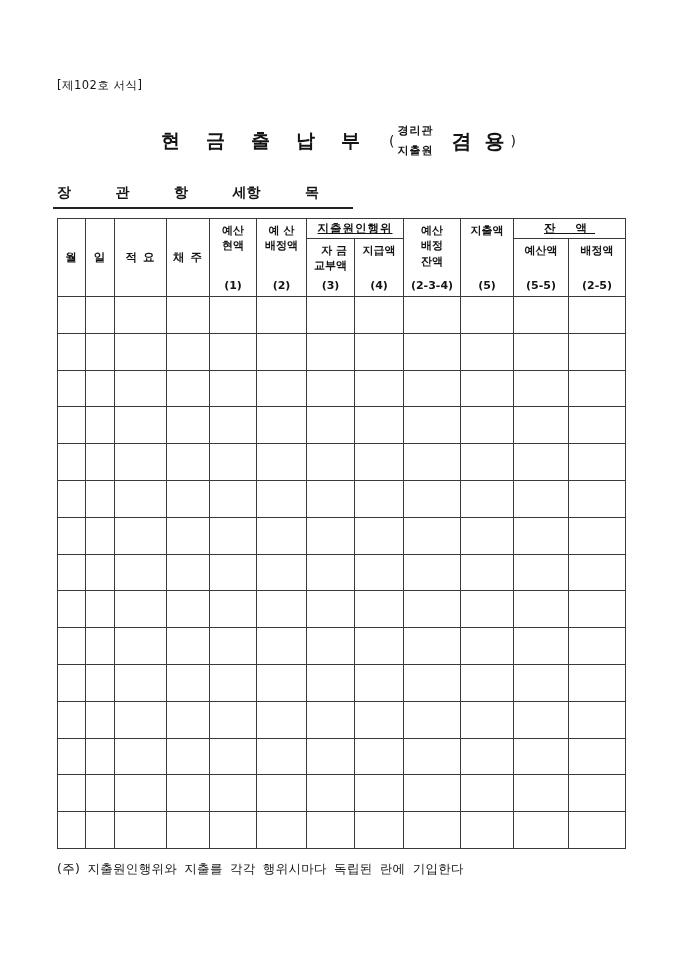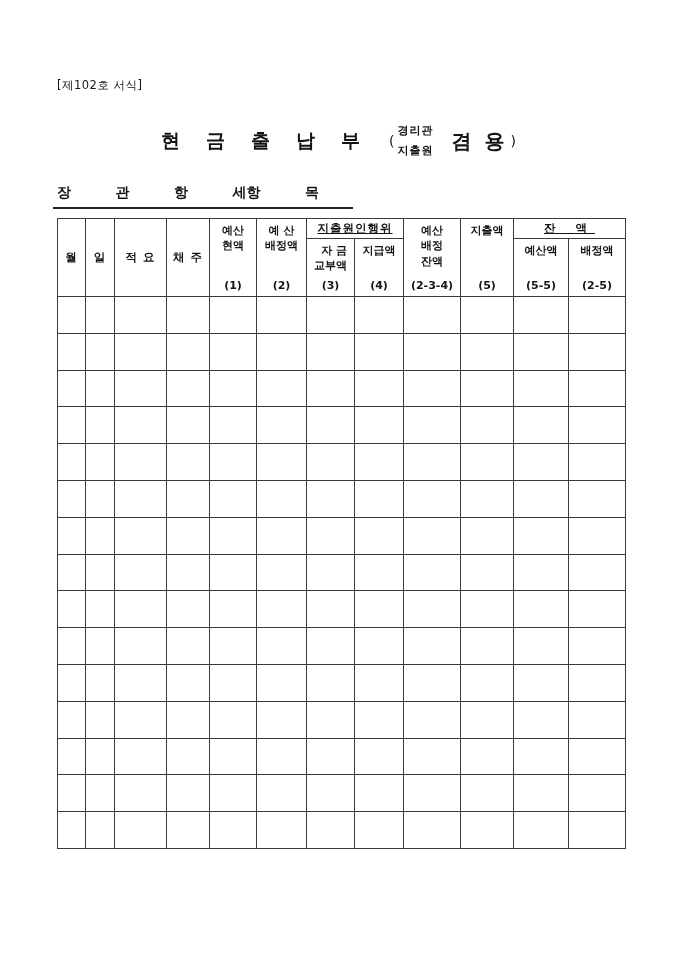--- a/index.html
+++ b/index.html
@@ -364,14 +364,15 @@
           <td></td>
           <td></td>
           <td></td>
           <td></td>
           <td></td>
           <td></td>
         </tr>
       </tbody>
   </table>
 
+  <div class="footnote">(주) 지출원인행위와 지출를 각각 행위시마다 독립된 란에 기입한다</div>
 
 </div>
 
 </body></html>

